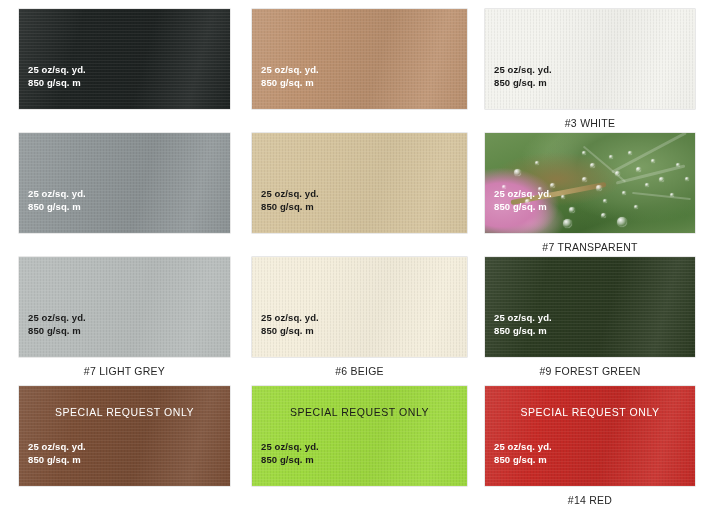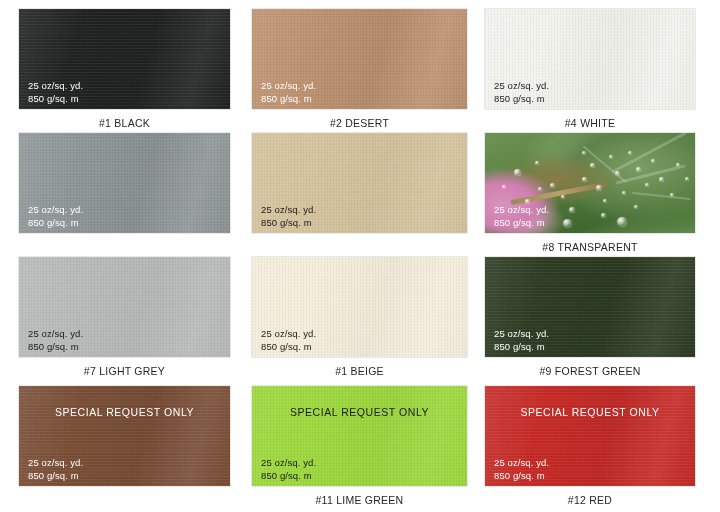--- a/index.html
+++ b/index.html
@@ -54,23 +54,23 @@
 
   .sheen {
     position: absolute;
     inset: 0;
     pointer-events: none;
   }
 
   .weight-block {
     position: absolute;
     left: 9px;
-    bottom: 4px;
+    bottom: 20px;
     font-size: 9.5px;
-    font-weight: normal;
+    font-weight: bold;
     line-height: 12.5px;
     letter-spacing: 0.1px;
     white-space: nowrap;
     margin-top: 34px;
   }
 
   .special-note {
     position: absolute;
     top: 20px;
     left: 0;
@@ -132,45 +132,43 @@
     <div class="swatch-cell" style="left: 19px; top: 9px; width: 211px;">
       <div class="swatch">
         <div class="swatch-fill" style="background: rgb(30, 35, 34);"></div>
         <div class="texture"></div>
         <div class="sheen" style="background: linear-gradient(105deg, rgba(255, 255, 255, 0.09) 0%, rgba(255, 255, 255, 0) 28%, rgba(0, 0, 0, 0.05) 58%, rgba(255, 255, 255, 0.07) 82%, rgba(0, 0, 0, 0.035) 100%);"></div>
         <div class="weight-block on-dark">
           <div>25 oz/sq. yd.</div>
           <div>850 g/sq. m</div>
         </div>
       </div>
-      <div class="caption">#1 BLACK</div>
     </div>
     <div class="swatch-cell" style="left: 252px; top: 9px; width: 215px;">
       <div class="swatch">
         <div class="swatch-fill" style="background: rgb(189, 146, 112);"></div>
         <div class="texture"></div>
         <div class="sheen" style="background: linear-gradient(105deg, rgba(255, 255, 255, 0.09) 0%, rgba(255, 255, 255, 0) 28%, rgba(0, 0, 0, 0.05) 58%, rgba(255, 255, 255, 0.07) 82%, rgba(0, 0, 0, 0.035) 100%);"></div>
         <div class="weight-block on-dark">
           <div>25 oz/sq. yd.</div>
           <div>850 g/sq. m</div>
         </div>
       </div>
-      <div class="caption">#2 DESERT</div>
     </div>
     <div class="swatch-cell" style="left: 485px; top: 9px; width: 210px;">
       <div class="swatch">
         <div class="swatch-fill" style="background: rgb(243, 243, 238);"></div>
         <div class="texture"></div>
         <div class="sheen" style="background: linear-gradient(105deg, rgba(255, 255, 255, 0.05) 0%, rgba(255, 255, 255, 0) 28%, rgba(0, 0, 0, 0.027) 58%, rgba(255, 255, 255, 0.04) 82%, rgba(0, 0, 0, 0.02) 100%);"></div>
         <div class="weight-block on-light">
           <div>25 oz/sq. yd.</div>
           <div>850 g/sq. m</div>
         </div>
       </div>
-      <div class="caption">#4 WHITE</div>
+      <div class="caption">#3 WHITE</div>
     </div>
     <div class="swatch-cell" style="left: 19px; top: 133px; width: 211px;">
       <div class="swatch">
         <div class="swatch-fill" style="background: rgb(143, 150, 152);"></div>
         <div class="texture"></div>
         <div class="sheen" style="background: linear-gradient(105deg, rgba(255, 255, 255, 0.09) 0%, rgba(255, 255, 255, 0) 28%, rgba(0, 0, 0, 0.05) 58%, rgba(255, 255, 255, 0.07) 82%, rgba(0, 0, 0, 0.035) 100%);"></div>
         <div class="weight-block on-dark">
           <div>25 oz/sq. yd.</div>
           <div>850 g/sq. m</div>
         </div>
@@ -223,21 +221,21 @@
           <div class="drop" style="left: 71%; top: 72%; width: 4px; height: 4px;"></div>
           <div class="drop" style="left: 55%; top: 80%; width: 5px; height: 5px;"></div>
           <div class="drop" style="left: 95%; top: 44%; width: 4px; height: 4px;"></div>
           <div class="drop" style="left: 8%; top: 52%; width: 4px; height: 4px;"></div>
         </div>
         <div class="weight-block on-dark">
           <div>25 oz/sq. yd.</div>
           <div>850 g/sq. m</div>
         </div>
       </div>
-      <div class="caption">#8 TRANSPARENT</div>
+      <div class="caption">#7 TRANSPARENT</div>
     </div>
     <div class="swatch-cell" style="left: 19px; top: 257px; width: 211px;">
       <div class="swatch">
         <div class="swatch-fill" style="background: rgb(183, 188, 187);"></div>
         <div class="texture"></div>
         <div class="sheen" style="background: linear-gradient(105deg, rgba(255, 255, 255, 0.05) 0%, rgba(255, 255, 255, 0) 28%, rgba(0, 0, 0, 0.027) 58%, rgba(255, 255, 255, 0.04) 82%, rgba(0, 0, 0, 0.02) 100%);"></div>
         <div class="weight-block on-light">
           <div>25 oz/sq. yd.</div>
           <div>850 g/sq. m</div>
         </div>
@@ -247,21 +245,21 @@
     <div class="swatch-cell" style="left: 252px; top: 257px; width: 215px;">
       <div class="swatch">
         <div class="swatch-fill" style="background: rgb(244, 238, 220);"></div>
         <div class="texture"></div>
         <div class="sheen" style="background: linear-gradient(105deg, rgba(255, 255, 255, 0.05) 0%, rgba(255, 255, 255, 0) 28%, rgba(0, 0, 0, 0.027) 58%, rgba(255, 255, 255, 0.04) 82%, rgba(0, 0, 0, 0.02) 100%);"></div>
         <div class="weight-block on-light">
           <div>25 oz/sq. yd.</div>
           <div>850 g/sq. m</div>
         </div>
       </div>
-      <div class="caption">#1 BEIGE</div>
+      <div class="caption">#6 BEIGE</div>
     </div>
     <div class="swatch-cell" style="left: 485px; top: 257px; width: 210px;">
       <div class="swatch">
         <div class="swatch-fill" style="background: rgb(44, 59, 34);"></div>
         <div class="texture"></div>
         <div class="sheen" style="background: linear-gradient(105deg, rgba(255, 255, 255, 0.09) 0%, rgba(255, 255, 255, 0) 28%, rgba(0, 0, 0, 0.05) 58%, rgba(255, 255, 255, 0.07) 82%, rgba(0, 0, 0, 0.035) 100%);"></div>
         <div class="weight-block on-dark">
           <div>25 oz/sq. yd.</div>
           <div>850 g/sq. m</div>
         </div>
@@ -284,28 +282,27 @@
       <div class="swatch">
         <div class="swatch-fill" style="background: rgb(158, 217, 63);"></div>
         <div class="texture"></div>
         <div class="sheen" style="background: linear-gradient(105deg, rgba(255, 255, 255, 0.05) 0%, rgba(255, 255, 255, 0) 28%, rgba(0, 0, 0, 0.027) 58%, rgba(255, 255, 255, 0.04) 82%, rgba(0, 0, 0, 0.02) 100%);"></div>
         <div class="special-note on-light">SPECIAL REQUEST ONLY</div>
         <div class="weight-block on-light">
           <div>25 oz/sq. yd.</div>
           <div>850 g/sq. m</div>
         </div>
       </div>
-      <div class="caption">#11 LIME GREEN</div>
     </div>
     <div class="swatch-cell" style="left: 485px; top: 386px; width: 210px;">
       <div class="swatch">
         <div class="swatch-fill" style="background: rgb(198, 42, 38);"></div>
         <div class="texture"></div>
         <div class="sheen" style="background: linear-gradient(105deg, rgba(255, 255, 255, 0.09) 0%, rgba(255, 255, 255, 0) 28%, rgba(0, 0, 0, 0.05) 58%, rgba(255, 255, 255, 0.07) 82%, rgba(0, 0, 0, 0.035) 100%);"></div>
         <div class="special-note on-dark">SPECIAL REQUEST ONLY</div>
         <div class="weight-block on-dark">
           <div>25 oz/sq. yd.</div>
           <div>850 g/sq. m</div>
         </div>
       </div>
-      <div class="caption">#12 RED</div>
+      <div class="caption">#14 RED</div>
     </div>
   </div>
 
 </body></html>

